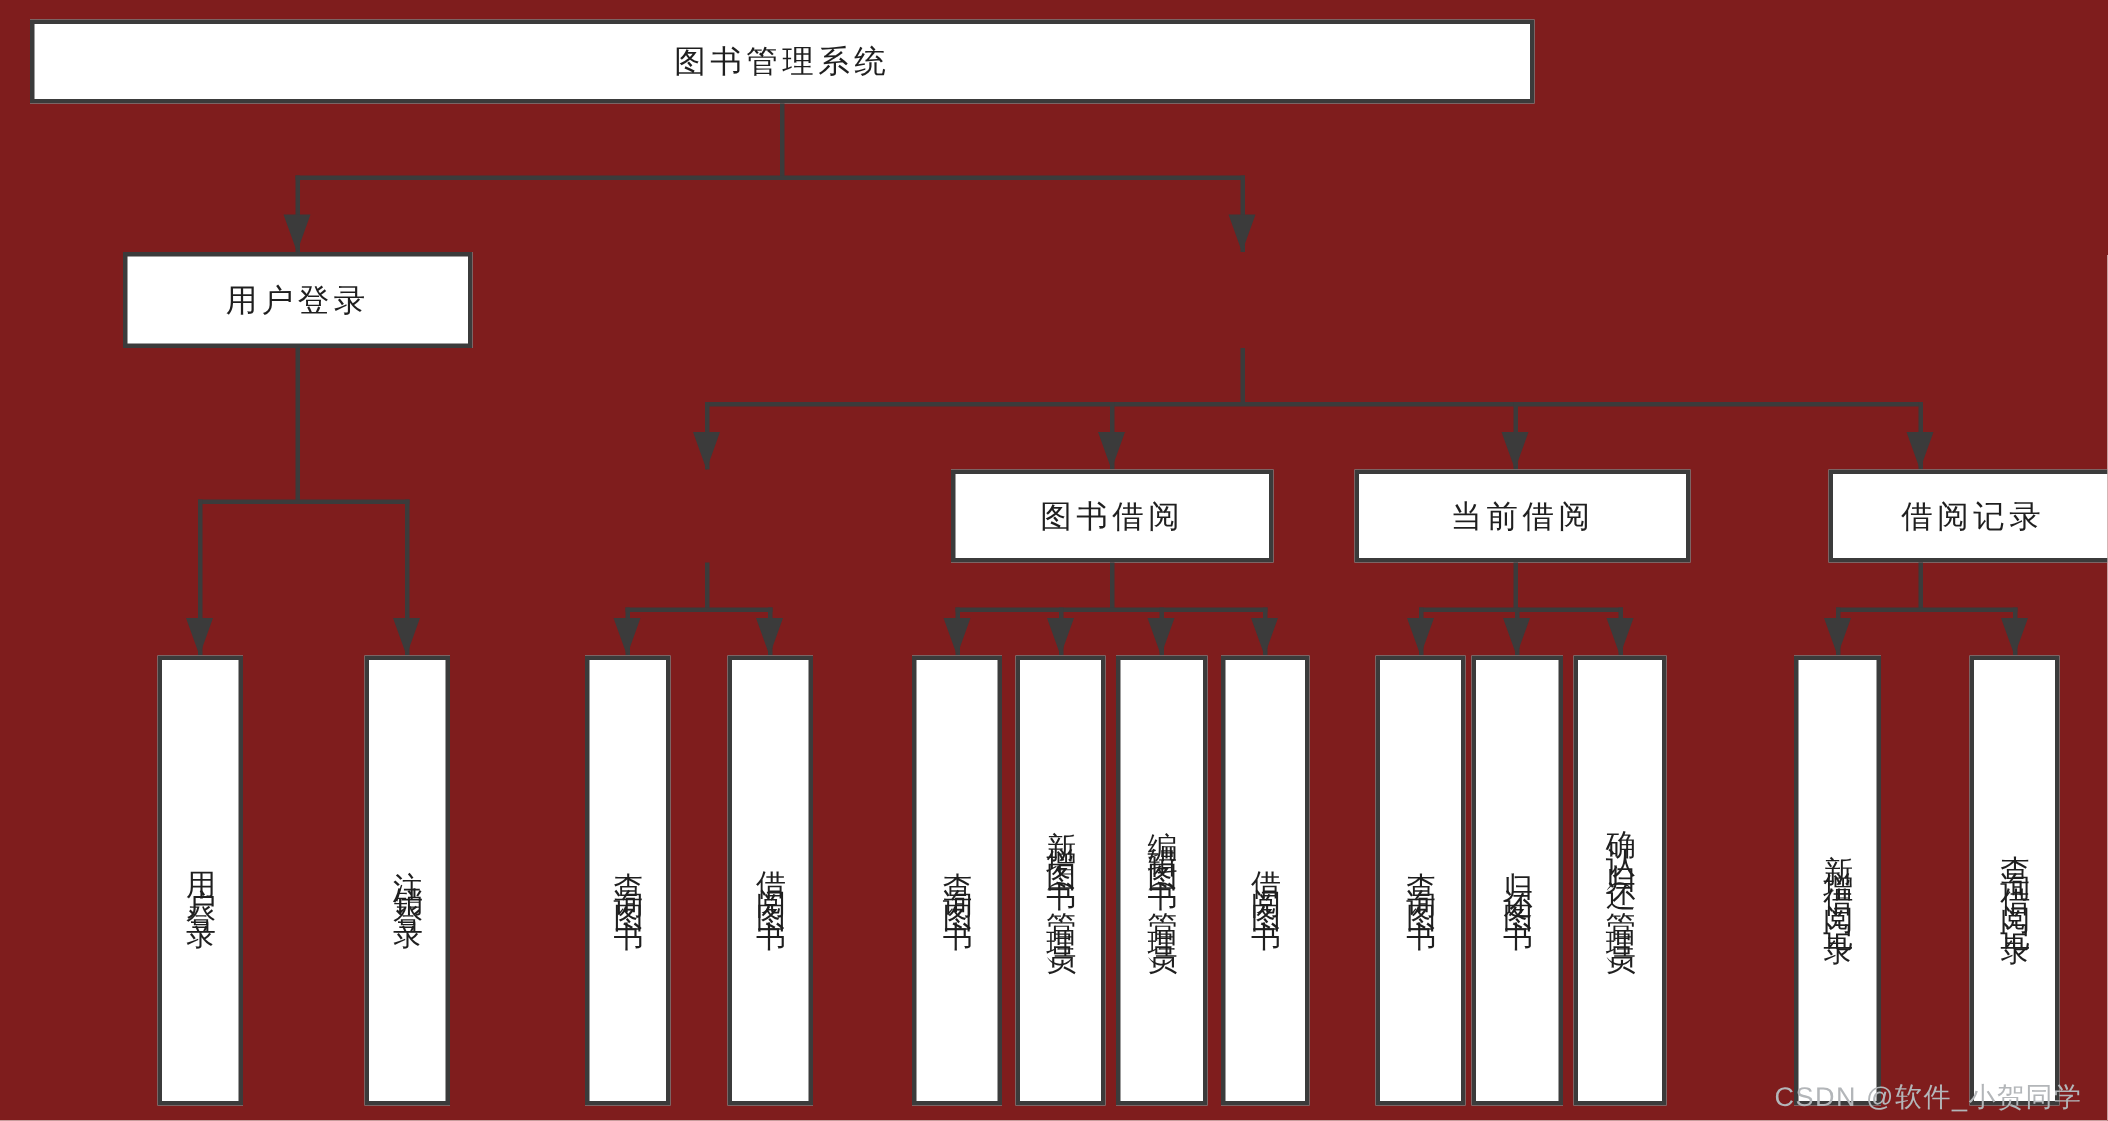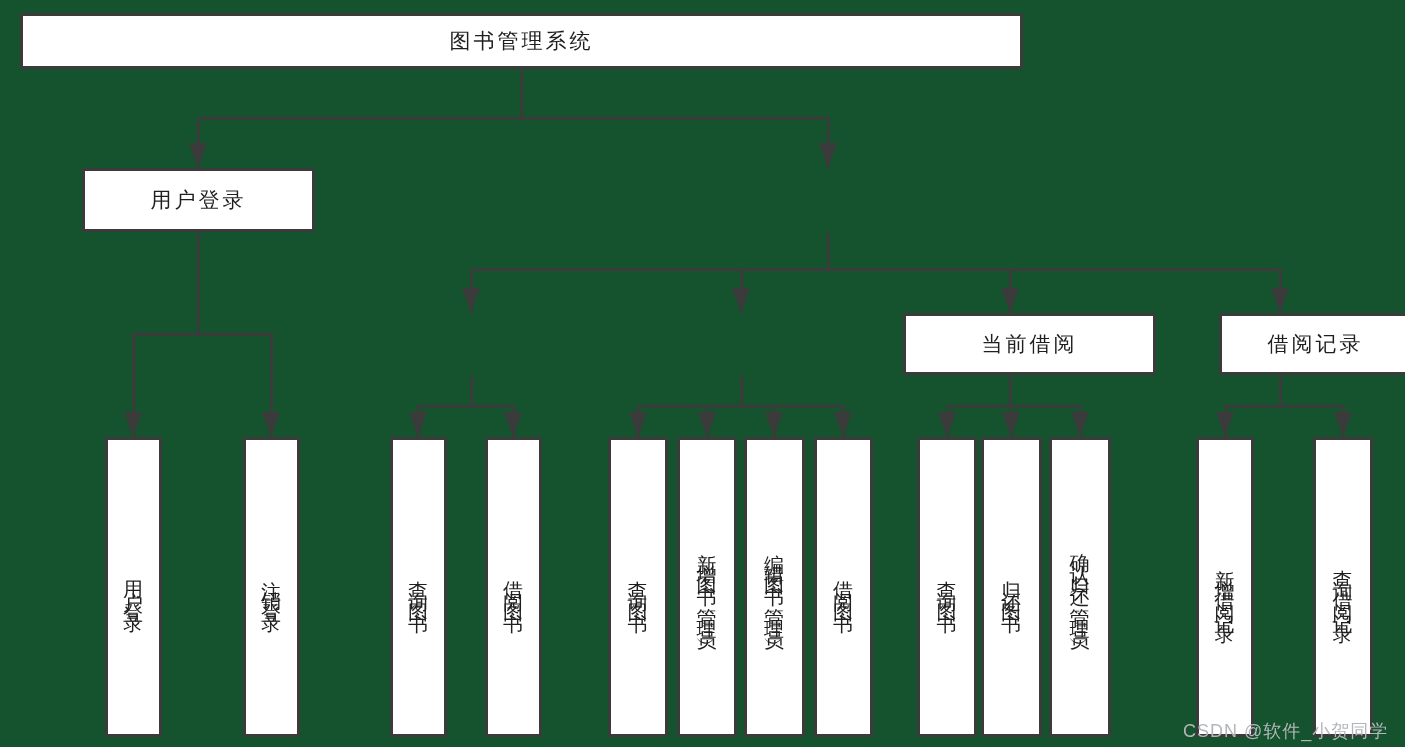--- a/index.html
+++ b/index.html
@@ -1,17 +1,17 @@
 <!DOCTYPE html>
 <html><head>
 <meta charset="utf-8">
 <style>
   html,body{margin:0;padding:0;background:#ffffff;}
   .canvas{
-    position:relative;width:1405px;height:747px;background:#14532d;
+    position:relative;width:1405px;height:747px;background:#7f1d1d;
     font-family:"Liberation Sans","DejaVu Sans",sans-serif;
     overflow:hidden;
   }
   .box{
     position:absolute;box-sizing:border-box;
     border:3px solid #3b3b3b;background:#ffffff;
     display:flex;align-items:center;justify-content:center;
     color:#1f1f1f;font-size:21px;letter-spacing:3px;
   }
   .vbox{
@@ -56,21 +56,22 @@
   <div class="ln" style="left:470px;top:268px;width:812px;height:3px"></div>
   <div class="ln" style="left:470px;top:268px;width:3px;height:45px"></div>
   <div class="ar" style="left:462px;top:288px"></div>
   <div class="ln" style="left:740px;top:268px;width:3px;height:45px"></div>
   <div class="ar" style="left:732px;top:288px"></div>
   <div class="ln" style="left:1009px;top:268px;width:3px;height:45px"></div>
   <div class="ar" style="left:1001px;top:288px"></div>
   <div class="ln" style="left:1279px;top:268px;width:3px;height:45px"></div>
   <div class="ar" style="left:1271px;top:288px"></div>
 
-  <div class="box" style="left:903px;top:313px;width:253px;height:62px">当前借阅</div>
+  <div class="box" style="left:634px;top:313px;width:215px;height:62px">图书借阅</div>
+  <div class="box" style="left:903px;top:313px;width:224px;height:62px">当前借阅</div>
   <div class="box" style="left:1219px;top:313px;width:193px;height:62px">借阅记录</div>
 
   <div class="ln" style="left:470px;top:375px;width:3px;height:31px"></div>
   <div class="ln" style="left:417px;top:405px;width:98px;height:3px"></div>
   <div class="ln" style="left:417px;top:405px;width:3px;height:32px"></div>
   <div class="ar" style="left:409px;top:412px"></div>
   <div class="ln" style="left:512px;top:405px;width:3px;height:32px"></div>
   <div class="ar" style="left:504px;top:412px"></div>
 
   <div class="ln" style="left:740px;top:375px;width:3px;height:31px"></div>

